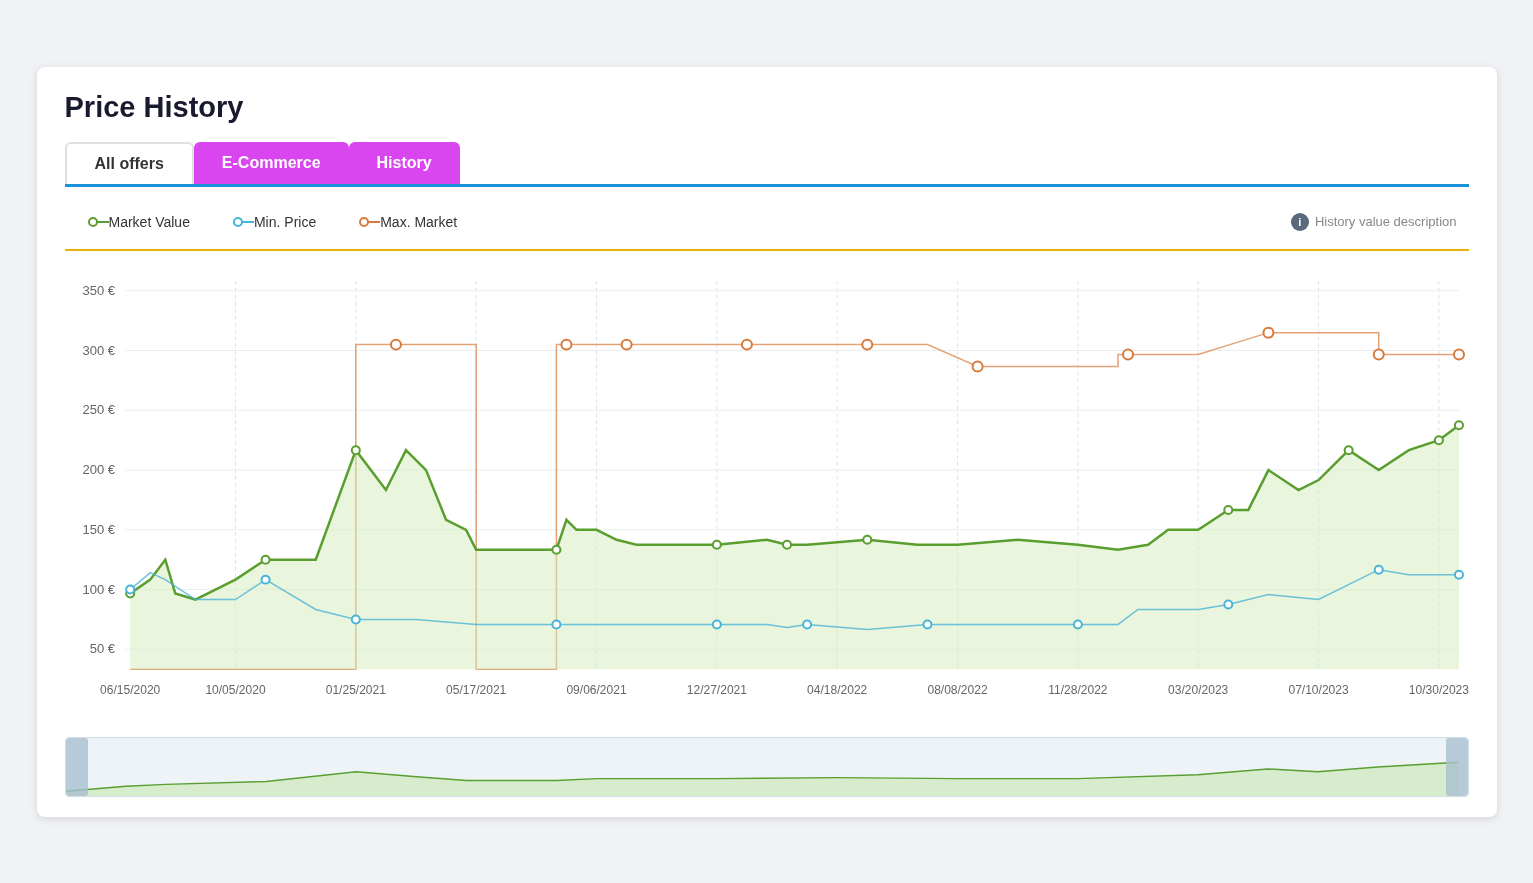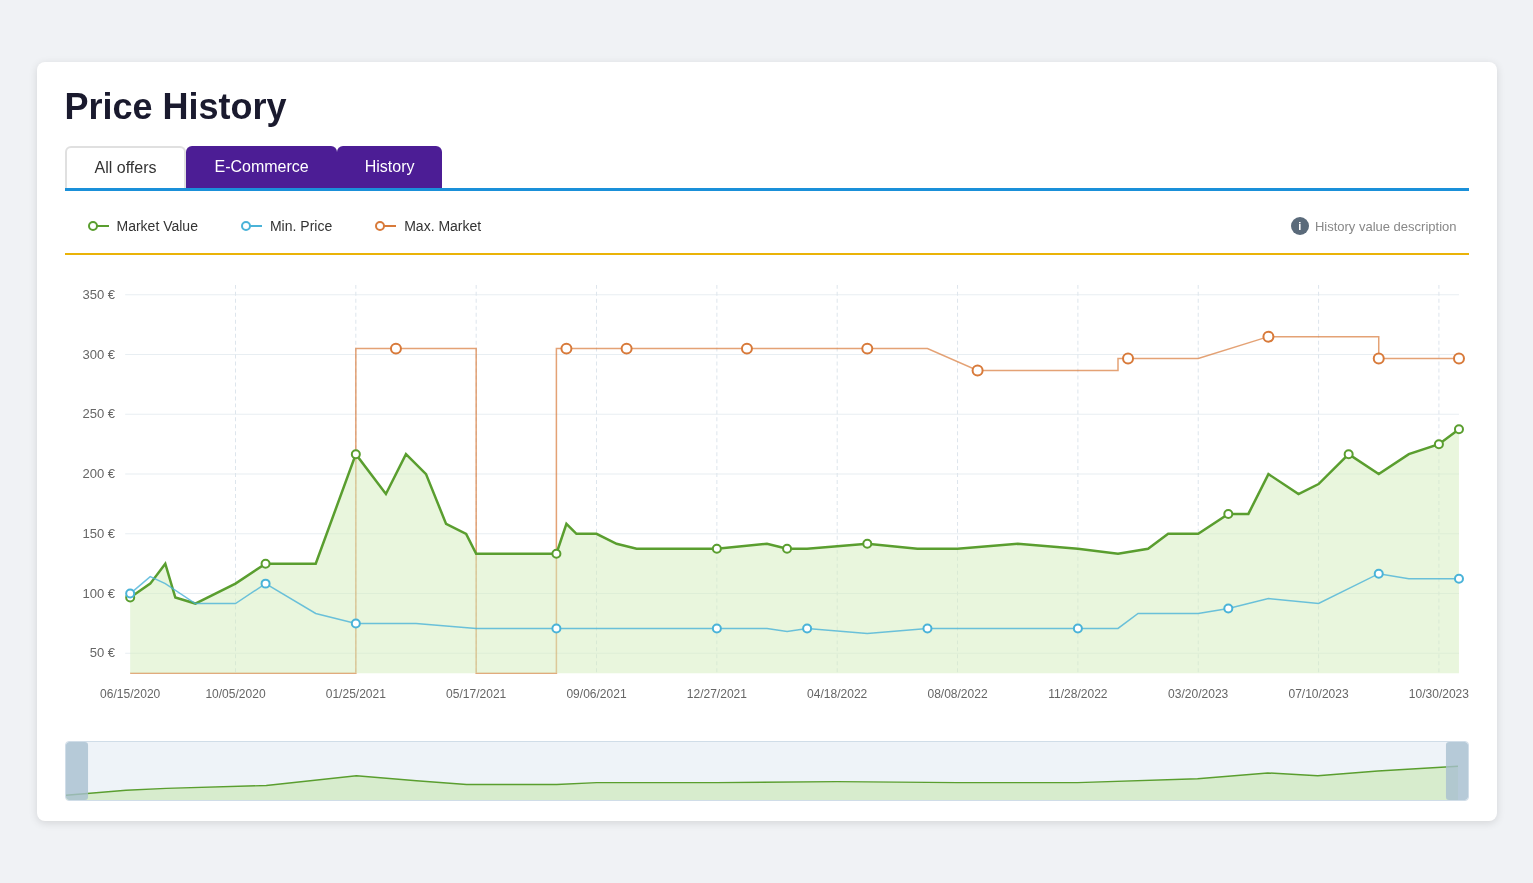--- a/index.html
+++ b/index.html
@@ -14,63 +14,63 @@
     }
     .card {
       background: #fff;
       border-radius: 8px;
       box-shadow: 0 2px 8px rgba(0,0,0,0.12);
       padding: 24px 28px 20px 28px;
       width: 1460px;
       max-width: 100%;
     }
     .page-title {
-      font-size: 36px;
+      font-size: 29px;
       font-weight: 700;
       color: #1a1a2e;
       margin-bottom: 18px;
     }
     .tabs {
       display: flex;
       border-bottom: 3px solid #1a90d9;
       margin-bottom: 18px;
       gap: 0;
     }
     .tab {
       padding: 11px 28px;
       font-size: 16px;
-      font-weight: 400;
+      font-weight: 700;
       cursor: pointer;
       border: none;
       outline: none;
       transition: background 0.2s;
     }
     .tab.active {
-      background: #4c1d95;
+      background: #d946ef;
       color: #fff;
       border-radius: 6px 6px 0 0;
     }
     .tab.inactive {
       background: #fff;
       color: #333;
       border-radius: 6px 6px 0 0;
       border: 2px solid #e0e0e0;
       border-bottom: none;
     }
     .legend {
       display: flex;
       align-items: center;
       gap: 32px;
       margin-bottom: 10px;
       padding: 8px 12px;
     }
     .legend-item {
       display: flex;
       align-items: center;
-      gap: 8px;
+      gap: 0;
       font-size: 14px;
       color: #333;
     }
     .legend-line {
       width: 32px;
       height: 2px;
       position: relative;
       display: flex;
       align-items: center;
     }

